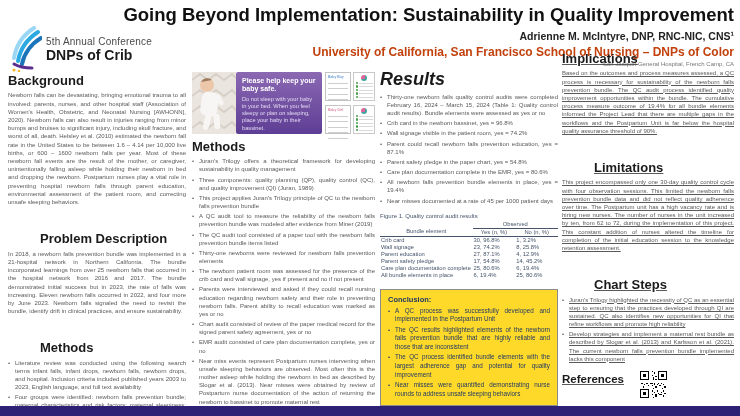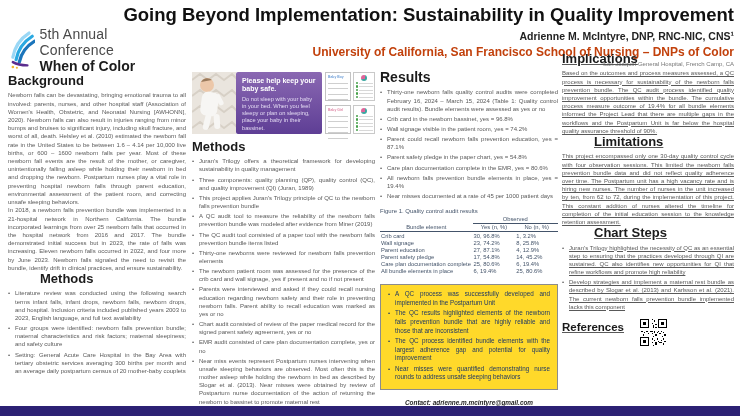--- a/index.html
+++ b/index.html
@@ -8,31 +8,31 @@
     font-family:"Liberation Sans", sans-serif;color:var(--body_text,#595959);
   }
   .poster{position:absolute;inset:0;}
   
   .masthead{position:absolute;left:100px;right:6px;top:2px;text-align:right;}
   .title{font-size:18.5px;font-weight:bold;color:#111;line-height:1.15;margin:2px 0 5px 0;}
   .author{font-size:10.5px;font-weight:bold;color:#222;margin-bottom:3px;}
   .institution{font-size:12px;font-weight:bold;color:#c2410c;margin-bottom:2px;}
   .affiliation{font-size:6px;color:#777;}
   .logo{position:absolute;left:8px;top:26px;width:150px;display:flex;align-items:center;gap:4px;}
-  .logo-text .l1{font-size:14px;color:#4a4a4a;letter-spacing:.2px;}
+  .logo-text .l1{font-size:10px;color:#4a4a4a;letter-spacing:.2px;}
   .logo-text .l2{font-size:14px;font-weight:bold;color:#1b1b1b;}
   
   .col{position:absolute;}
   .col1{left:8px;top:74px;width:178px;}
   .col2{left:192px;top:72px;width:183px;}
   .col3{left:380px;top:70px;width:178px;}
   .col4{left:562px;top:52px;width:172px;text-decoration:underline;}
   h2{font-size:13px;font-weight:bold;color:var(--heading_text,#1a1a1a);margin:0 0 3px 0;line-height:1.1;}
-  h2.big{font-size:14px;}
-  h2.mt{margin-top:0;padding-left:32px;}
+  h2.big{font-size:18px;font-style:italic;}
+  h2.mt{margin-top:26px;padding-left:32px;}
   p.body{font-size:6px;line-height:1.37;text-align:justify;margin:0;}
   ul.bul{list-style:none;margin:0;padding:0;font-size:6px;line-height:1.36;}
   ul.bul li{padding-left:7px;position:relative;margin-bottom:2px;text-align:justify;}
   ul.bul li:before{content:"•";position:absolute;left:0;top:0;font-size:6px;color:inherit;}
   
   .media{display:flex;height:62px;margin-bottom:6px;}
   .baby{width:44px;height:62px;flex:none;}
   .pcard{width:86px;height:62px;flex:none;box-sizing:border-box;border-radius:2px;
     background:linear-gradient(180deg,var(--purple_card_top,#8a68b2),var(--purple_card_bottom,#5e3e95));
     padding:5px 6px;color:#fff;}
@@ -87,35 +87,36 @@
     <svg class="swoosh" width="34" height="46" viewBox="0 0 34 46">
       <path d="M26,2 C15,9 8,20 6,32" stroke="var(--logo_blue_light)" stroke-width="4" fill="none" stroke-linecap="round"></path>
       <path d="M30,6 C19,13 12,24 10,35" stroke="var(--logo_blue)" stroke-width="4" fill="none" stroke-linecap="round"></path>
       <path d="M33,12 C23,18 16,28 14,38" stroke="var(--logo_blue_dark)" stroke-width="4" fill="none" stroke-linecap="round"></path>
       <path d="M6,38 C11,41 18,42 24,42" stroke="var(--logo_purple)" stroke-width="3" fill="none" stroke-linecap="round"></path>
       <circle cx="6" cy="44" r="1.6" fill="var(--logo_gold)"></circle>
       <circle cx="11" cy="45" r="1.3" fill="var(--logo_gold)"></circle>
     </svg>
     <div class="logo-text">
       <div class="l1">5th Annual Conference</div>
-      <div class="l2">When of Color</div>
+      <div class="l2">DNPs of Crib</div>
     </div>
   </div>
 
   <div class="masthead">
     <div class="title">Going Beyond Implementation: Sustainability in Quality Improvement</div>
     <div class="author">Adrienne M. McIntyre, DNP, RNC-NIC, CNS¹</div>
     <div class="institution">University of California, San Francisco School of Nursing – DNPs of Color</div>
     <div class="affiliation">¹San Joaquin General Hospital, French Camp, CA</div>
   </div>
 
   <div class="col col1">
     <h2>Background</h2>
     <p class="body">Newborn falls can be devastating, bringing emotional trauma to all involved: parents, nurses, and other hospital staff (Association of Women's Health, Obstetric, and Neonatal Nursing [AWHONN], 2020). Newborn falls can also result in injuries ranging from minor bumps and bruises to significant injury, including skull fracture, and worst of all, death. Helsley et al. (2010) estimated the newborn fall rate in the United States to be between 1.6 – 4.14 per 10,000 live births, or 600 – 1600 newborn falls per year. Most of these newborn fall events are the result of the mother, or caregiver, unintentionally falling asleep while holding their newborn in bed and dropping the newborn. Postpartum nurses play a vital role in preventing hospital newborn falls through parent education, environmental assessment of the patient room, and correcting unsafe sleeping behaviors.</p>
 
+    <h2 class="mt">Problem Description</h2>
     <p class="body">In 2018, a newborn falls prevention bundle was implemented in a 21-hospital network in Northern California. The bundle incorporated learnings from over 25 newborn falls that occurred in the hospital network from 2016 and 2017. The bundle demonstrated initial success but in 2023, the rate of falls was increasing. Eleven newborn falls occurred in 2022, and four more by June 2023. Newborn falls signaled the need to revisit the bundle, identify drift in clinical practices, and ensure sustainability.</p>
 
     <h2 class="mt">Methods</h2>
     <ul class="bul">
         <li>Literature review was conducted using the following search terms infant falls, infant drops, newborn falls, newborn drops, and hospital. Inclusion criteria included published years 2003 to 2023, English language, and full text availability</li>
         <li>Four groups were identified: newborn falls prevention bundle; maternal characteristics and risk factors; maternal sleepiness; and safety culture</li>
         <li>Setting: General Acute Care Hospital in the Bay Area with tertiary obstetric services averaging 300 births per month and an average daily postpartum census of 20 mother-baby couplets</li>
       </ul>
   </div>
 
@@ -279,20 +280,21 @@
         </tr>
           <tr>
           <td class="c1">All bundle elements in place</td>
           <td class="c2">6, 19.4%</td>
           <td class="c3">25, 80.6%</td>
         </tr>
         </tbody>
     </table>
 
     <div class="conclusion">
+      <h3>Conclusion:</h3>
       <ul class="bul">
           <li>A QC process was successfully developed and implemented in the Postpartum Unit</li>
           <li>The QC results highlighted elements of the newborn falls prevention bundle that are highly reliable and those that are inconsistent</li>
           <li>The QC process identified bundle elements with the largest adherence gap and potential for quality improvement</li>
           <li>Near misses were quantified demonstrating nurse rounds to address unsafe sleeping behaviors</li>
         </ul>
     </div>
 
     <div class="contact">
       <span>Contact:</span>

